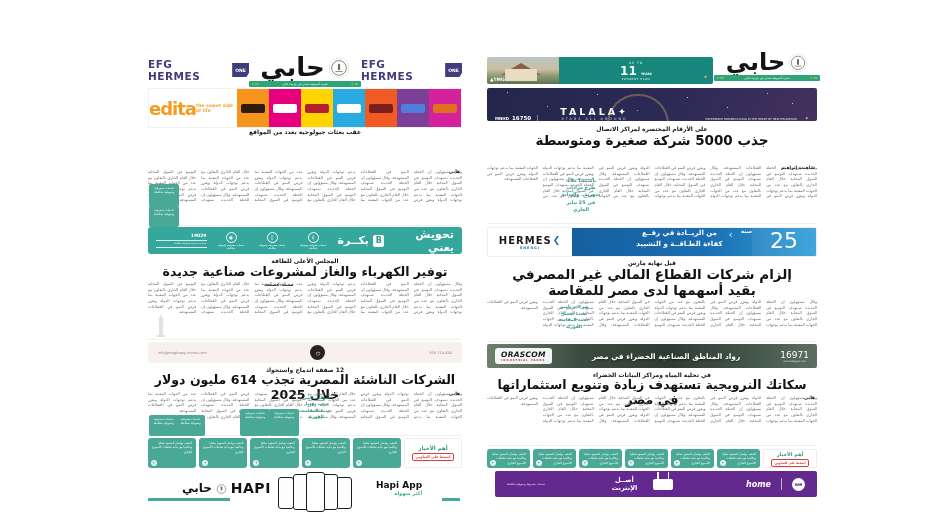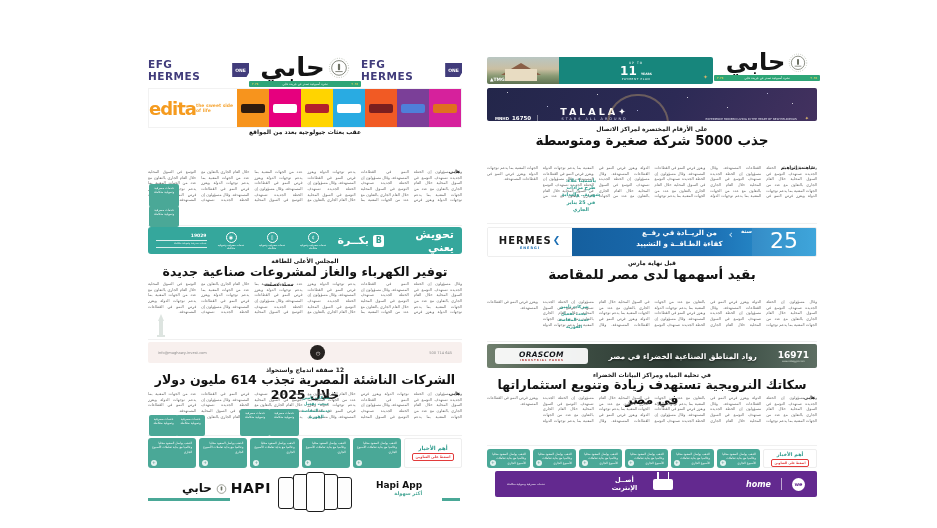--- a/index.html
+++ b/index.html
@@ -98,26 +98,26 @@
   .k-sub{font-size:3.4px;color:#1b6eb3;letter-spacing:1px;font-weight:bold}
   .k-right{flex:1;background:linear-gradient(90deg,#155f9e 0%,#1b6eb3 55%,#2f9fd8 100%);display:flex;
            color:#fff;position:relative;padding:0 0 0 28px}
   .k-slogan{margin-left:auto;text-align:center;font-weight:bold;font-size:7px;line-height:1.5;direction:rtl}
   .k-chev{font-size:11px;margin:0 6px;color:#cfe7f7}
   .k-sana{font-size:5.5px;font-weight:bold;margin-left:2px}
   .k-25{font-size:22px;font-weight:normal;width:64px;text-align:center;background:rgba(255,255,255,.08)}
   
   .orascom{position:absolute;display:flex;align-items:center;border-radius:2px;overflow:hidden;
      background:linear-gradient(90deg,#70806e 0%,#3c4c42 28%,#2e3b34 55%,#44564c 80%,#5d6e63 100%);color:#fff;padding:0 8px;gap:8px}
-  .o-logo{background:rgba(255,255,255,.93);border-radius:3px;color:#15171c;padding:2px 24px;text-align:right}
+  .o-logo{background:rgba(255,255,255,.93);border-radius:3px;color:#15171c;padding:2px 6px;text-align:center}
   .o-logo .o1{font-size:7.5px;font-weight:bold;font-style:italic;letter-spacing:.3px}
   .o-logo .o2{font-size:2.6px;letter-spacing:1px;color:#b03030;font-weight:bold}
   .o-text{font-size:7.5px;font-weight:bold;direction:rtl;margin:0 auto;text-shadow:0 1px 2px rgba(0,0,0,.6)}
   .o-num{text-align:center}
-  .o-num .n1{font-size:9px;font-weight:bold}
+  .o-num .n1{font-size:9px;font-weight:normal}
   .o-num .n2{font-size:2.4px;color:#d6e0d6}
   
   .purple{position:absolute;background:#63298f;border-radius:2px;display:flex;align-items:center;color:#fff;padding:0 12px;gap:10px}
   .p-tiny{font-size:2.8px;line-height:1.5;max-width:60px;opacity:.9}
   .asl{margin-left:auto;text-align:center;font-weight:bold;font-size:6.5px;line-height:1.25;direction:rtl}
   .router{width:20px;height:11px;background:#fff;border-radius:2px;position:relative;margin:0 6px}
   .router:before,.router:after{content:"";position:absolute;top:-7px;width:1.5px;height:8px;background:#fff}
   .router:before{left:4px}.router:after{right:4px}
   .home-logo{font-size:8px;font-style:italic;font-weight:bold;margin-left:auto}
   .p-sep{width:1px;height:12px;background:rgba(255,255,255,.6)}
@@ -361,20 +361,21 @@
         <div>كفاءة الطـاقــة و التشييد</div>
       </div>
       <span class="k-chev">‹</span>
       <span class="k-sana">سنة</span>
       <span class="k-25">25</span>
     </div>
   </div>
 
   <div class="kicker" style="top:209px">قبل نهاية مارس</div>
   <div class="headline" style="top:216px;font-size:13.5px">
+    <div>إلزام شركات القطاع المالي غير المصرفي</div>
     <div>بقيد أسهمها لدى مصر للمقاصة</div>
   </div>
   <div class="body-block" style="top:249px;height:42px">
     <div class="cols c6">وقال مسؤولون إن الخطة الجديدة تستهدف التوسع في السوق المحلية خلال العام الجاري بالتعاون مع عدد من الجهات المعنية بما يدعم توجهات الدولة ويعزز فرص النمو في القطاعات المستهدفة. وقال مسؤولون إن الخطة الجديدة تستهدف التوسع في السوق المحلية خلال العام الجاري بالتعاون مع عدد من الجهات المعنية بما يدعم توجهات الدولة ويعزز فرص النمو في القطاعات المستهدفة. وقال مسؤولون إن الخطة الجديدة تستهدف التوسع في السوق المحلية خلال العام الجاري بالتعاون مع عدد من الجهات المعنية بما يدعم توجهات الدولة ويعزز فرص النمو في القطاعات المستهدفة. وقال مسؤولون إن الخطة الجديدة تستهدف التوسع في السوق المحلية خلال العام الجاري بالتعاون مع عدد من الجهات المعنية بما يدعم توجهات الدولة ويعزز فرص النمو في القطاعات المستهدفة. </div>
     <div class="quote" style="left:68px;top:5px;width:38px;height:34px;font-size:4.4px">شركات تأمين تبحث تفعيل خدمة المقاصة الفورية</div>
   </div>
 
   <div class="orascom" style="top:294px;left:0;right:0;height:24px">
     <div class="o-logo">
       <div class="o1">ORASCOM</div>

